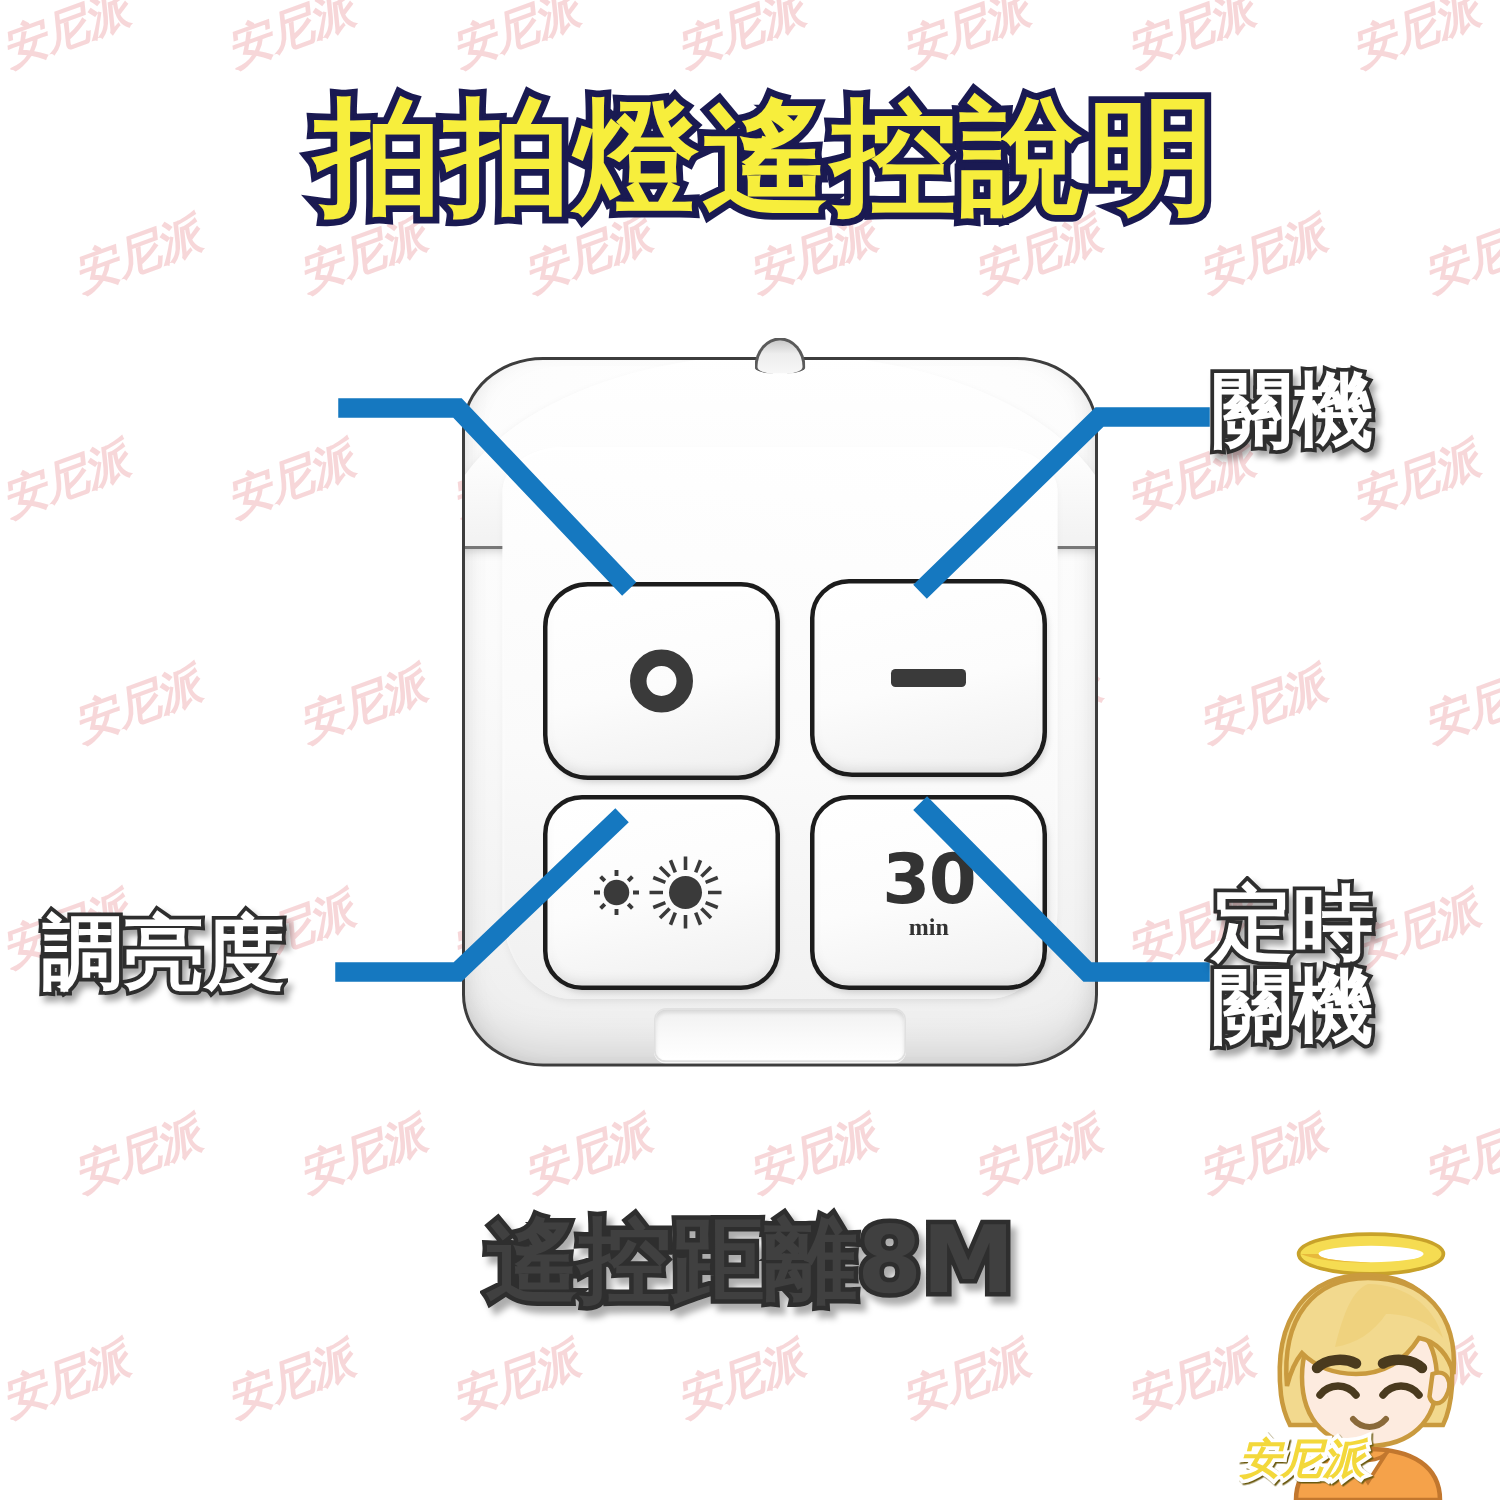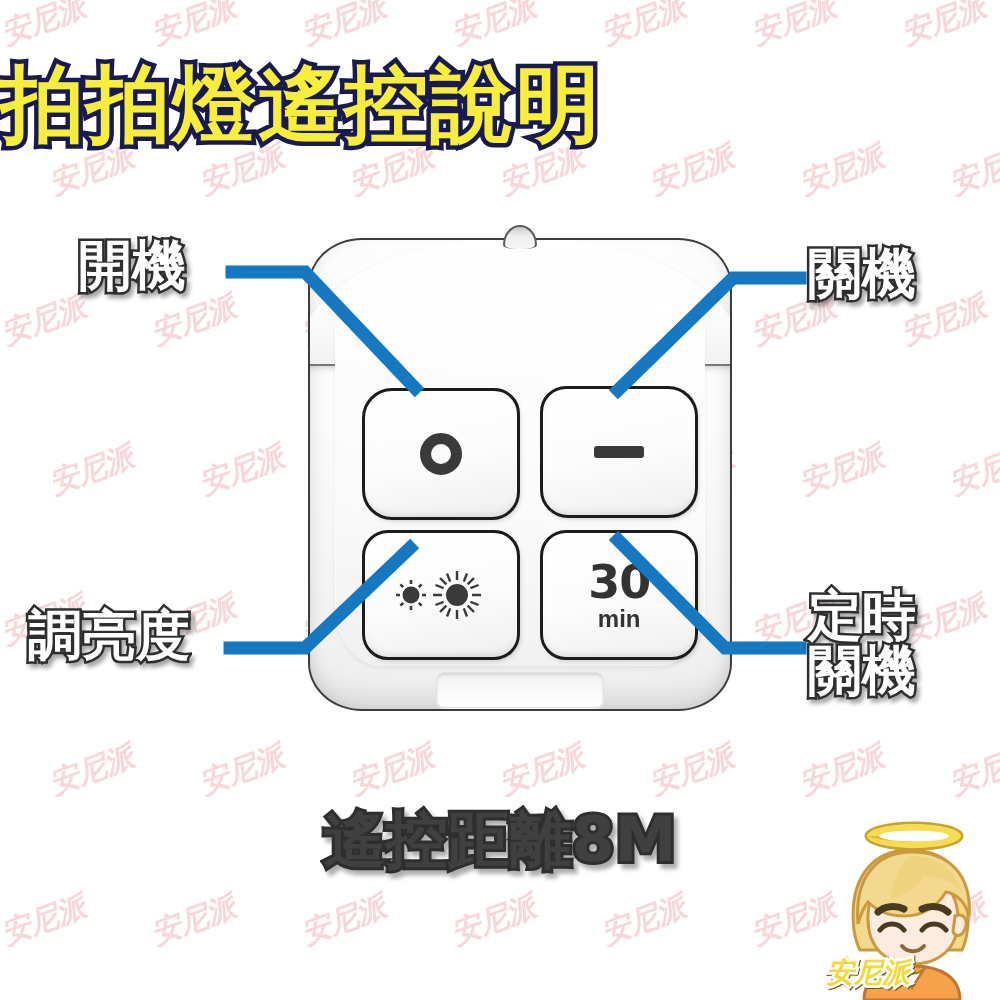--- a/index.html
+++ b/index.html
@@ -34,21 +34,21 @@
     letter-spacing: -1px;
     font-style: italic;
   }
 
   
   #title {
     position: absolute;
     top: 62px;
     left: 0;
     width: 812px;
-    text-align: left;
+    text-align: right;
     z-index: 6;
   }
   #title .t {
     display: inline-block;
     font-family: "DejaVu Sans", "Liberation Sans", sans-serif;
     font-size: 84px;
     font-weight: 700;
     line-height: 1.0;
     letter-spacing: 2px;
     color: #F7EE3C;
@@ -200,22 +200,22 @@
   }
   #timer-text .num {
     display: block;
     font-family: "DejaVu Sans", "Liberation Sans", sans-serif;
     font-size: 46px;
     font-weight: 700;
     letter-spacing: -1px;
   }
   #timer-text .unit {
     display: block;
-    font-family: Liberation Sans, sans-serif;
-    font-size: 24px;
+    font-family: Liberation Serif, serif;
+    font-size: 16px;
     font-weight: 700;
     margin-top: 2px;
   }
   #bottom-slot {
     position: absolute;
     left: 50%;
     transform: translateX(-50%);
     top: 432px;
     width: 166px;
     height: 34px;
@@ -313,21 +313,20 @@
     <polyline points="232,272 305,272 415,388" fill="none" stroke="#1578C0" stroke-width="13" stroke-linecap="square" stroke-linejoin="miter"></polyline>
     <polyline points="800,278 733,278 618,390" fill="none" stroke="#1578C0" stroke-width="13" stroke-linecap="square" stroke-linejoin="miter"></polyline>
     <polyline points="230,648 305,648 410,548" fill="none" stroke="#1578C0" stroke-width="13" stroke-linecap="square" stroke-linejoin="miter"></polyline>
     <polyline points="800,648 725,648 618,540" fill="none" stroke="#1578C0" stroke-width="13" stroke-linecap="square" stroke-linejoin="miter"></polyline>
   </svg>
 
   <div id="title">
     <span class="t">拍拍燈遙控說明</span>
   </div>
 
-  <div class="label" id="label-power-on">開機</div>
   <div class="label" id="label-power-off">關機</div>
   <div class="label" id="label-dim">調亮度</div>
   <div class="label" id="label-timer">定時
 關機</div>
 
   <div id="remote">
     <div id="led-bump"></div>
     <div id="remote-body">
       <div id="remote-top-arc"></div>
       <div id="remote-face">

